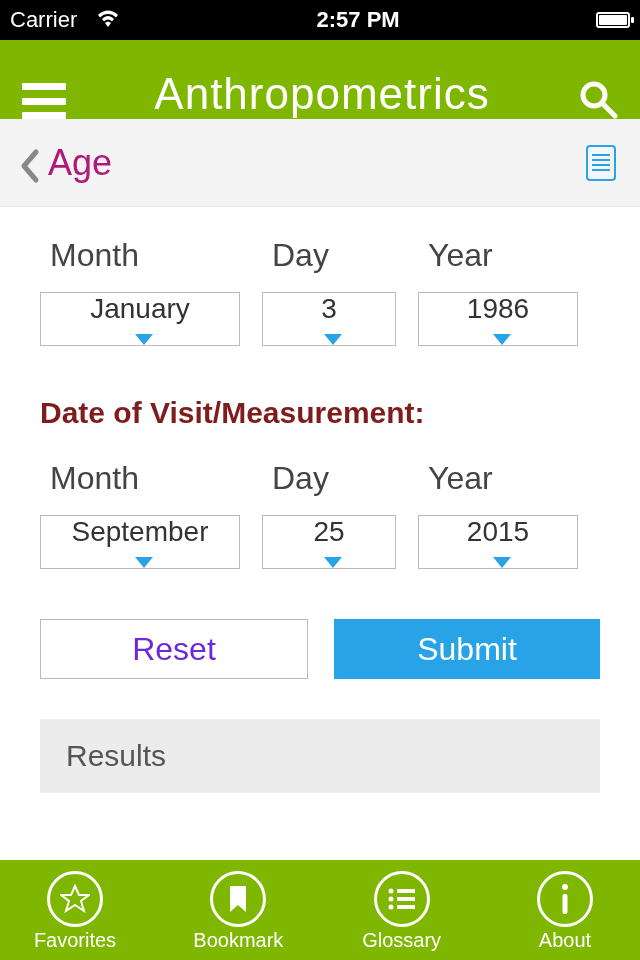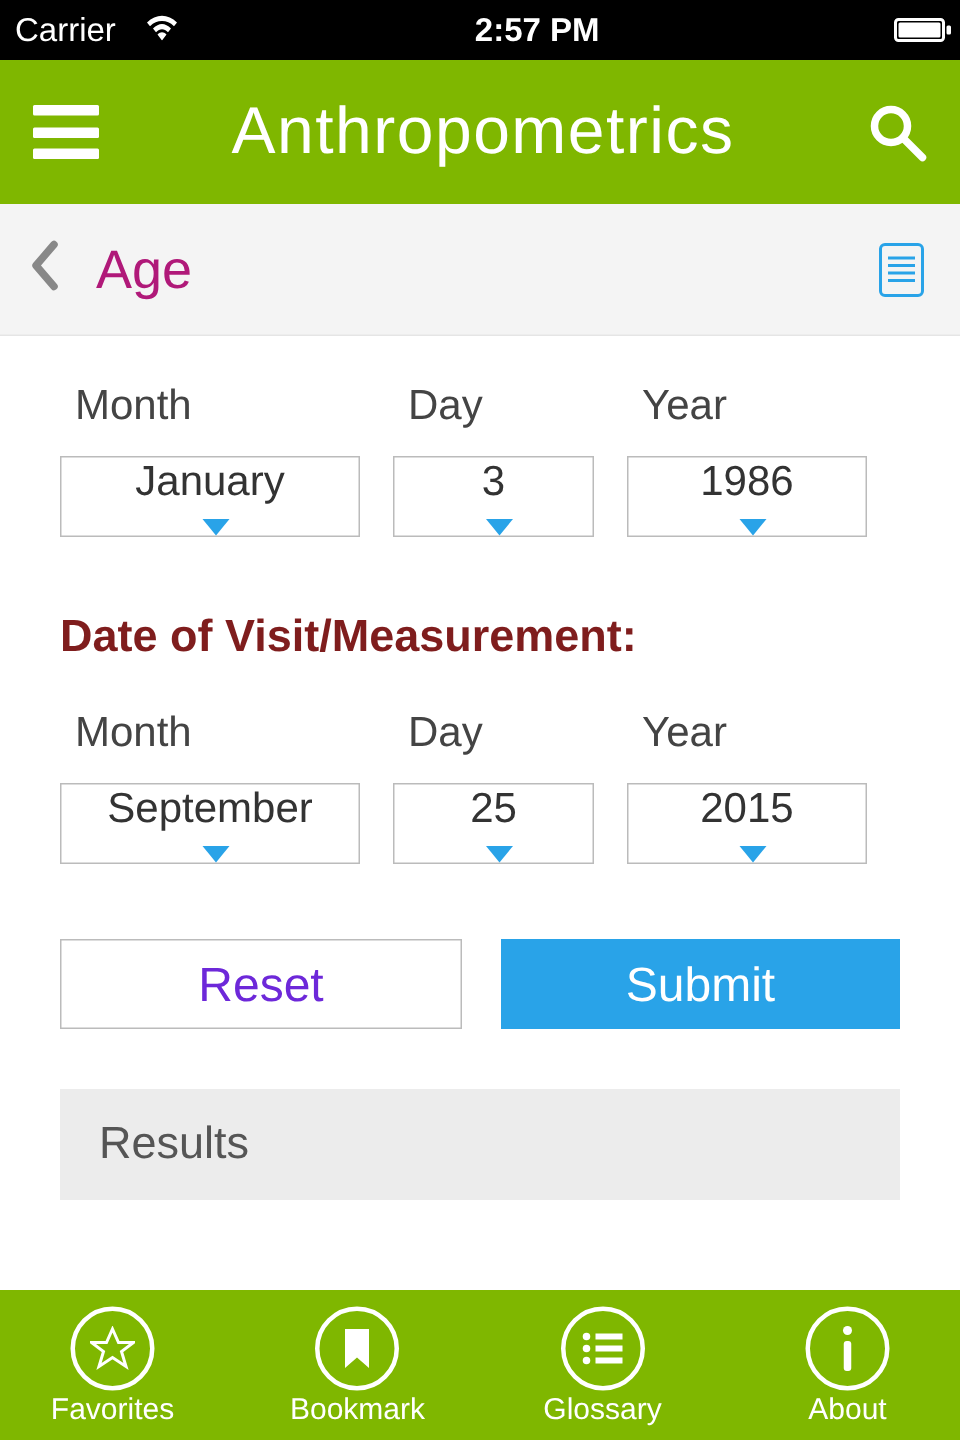--- a/index.html
+++ b/index.html
@@ -9,39 +9,39 @@
   
   .status-bar { background: #000; color: #fff; height: 40px; display: flex; align-items: center; justify-content: space-between; padding: 0 10px; font-size: 20px; }
   .status-left { display: flex; align-items: center; gap: 19px; font-size: 22px; }
   .status-center { font-weight: 600; font-size: 22px; }
   .status-right { display: flex; align-items: center; }
   .battery { width: 34px; height: 16px; border: 2px solid #fff; border-radius: 3px; position: relative; display: flex; align-items: center; }
   .battery::after { content: ""; position: absolute; right: -6px; top: 3px; width: 3px; height: 6px; background: #fff; border-radius: 1px; }
   .battery-fill { background: #fff; height: 10px; width: 28px; margin-left: 1px; border-radius: 1px; }
 
   
-  .header { background: #7FB700; height: 96px; display: flex; align-items: center; justify-content: space-between; padding: 0 22px; }
+  .header { background: #7FB700; height: 79px; display: flex; align-items: flex-end; justify-content: space-between; padding: 0 22px; }
   .hamburger { width: 44px; height: 36px; display: flex; flex-direction: column; justify-content: space-between; cursor: pointer; }
   .hamburger span { background: #fff; height: 7px; width: 100%; border-radius: 1px; }
   .title { color: #fff; font-size: 44px; font-weight: 400; letter-spacing: 1px; }
   .search-btn { width: 40px; height: 40px; cursor: pointer; }
 
   
   .subheader { background: #f4f4f4; border-bottom: 1px solid #e5e5e5; height: 88px; display: flex; align-items: center; justify-content: space-between; padding: 0 24px 0 18px; }
-  .back-group { display: flex; align-items: flex-start; gap: 24px; }
+  .back-group { display: flex; align-items: flex-end; gap: 8px; }
   .chevron-back { width: 22px; height: 36px; cursor: pointer; }
   .page-title { color: #B01979; font-size: 36px; font-weight: 400; }
   .doc-btn { width: 30px; height: 36px; border: 2px solid #29A3E8; border-radius: 4px; display: flex; flex-direction: column; justify-content: center; align-items: center; gap: 3px; padding: 4px; cursor: pointer; }
   .doc-btn span { background: #29A3E8; height: 2px; width: 100%; }
 
   
   .content { flex: 1; background: #fff; padding: 30px 40px 0 40px; overflow: hidden; }
   .field-row { display: flex; gap: 22px; margin-bottom: 50px; }
   .field { display: flex; flex-direction: column; }
-  .field-label { color: #444; font-size: 28px; margin-bottom: 18px; padding-left: 10px; }
+  .field-label { color: #444; font-size: 32px; margin-bottom: 18px; padding-left: 10px; }
   .select { border: 1px solid #bbb; height: 54px; display: flex; align-items: center; justify-content: space-between; padding: 0 14px; cursor: pointer; background: #fff; flex-direction: column; }
   .select-text { font-size: 28px; color: #333; white-space: nowrap; overflow: hidden; }
   .caret { width: 0; height: 0; border-left: 9px solid transparent; border-right: 9px solid transparent; border-top: 11px solid #29A3E8; margin-left: 8px; flex-shrink: 0; }
   .month-col { width: 200px; }
   .day-col  { width: 134px; }
   .year-col { width: 160px; }
 
   .section-heading { font-size: 30px; font-weight: 700; color: #7f1d1d; margin-bottom: 30px; }
 
   .btn-row { display: flex; gap: 26px; margin-top: 10px; margin-bottom: 40px; }

